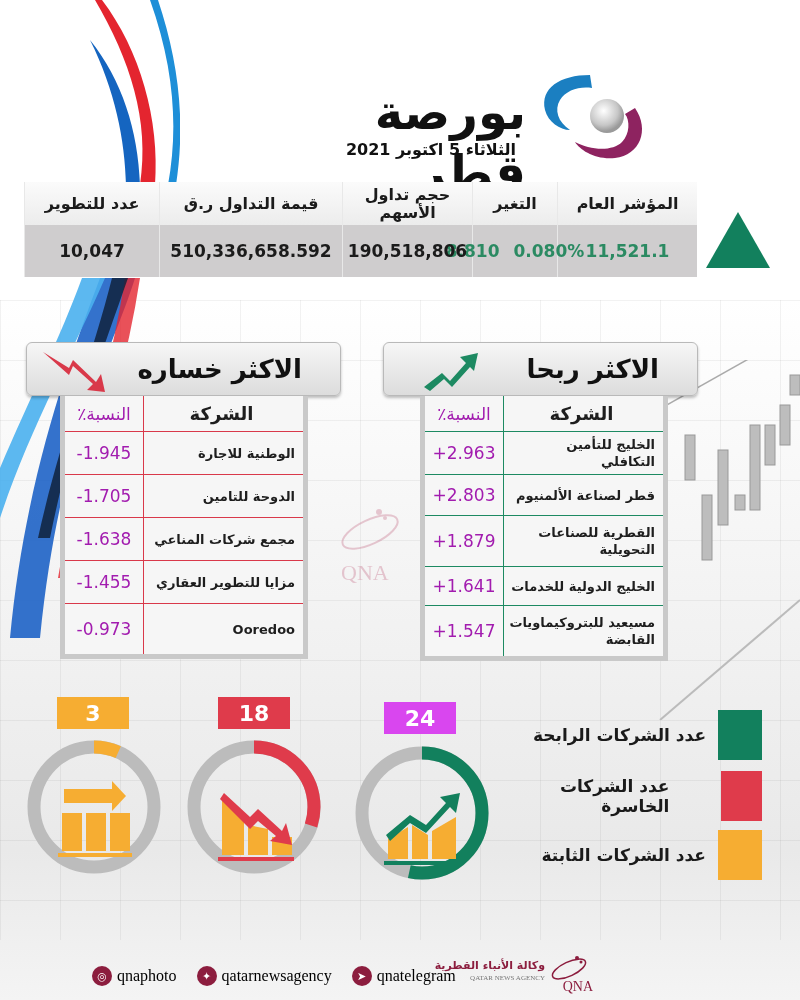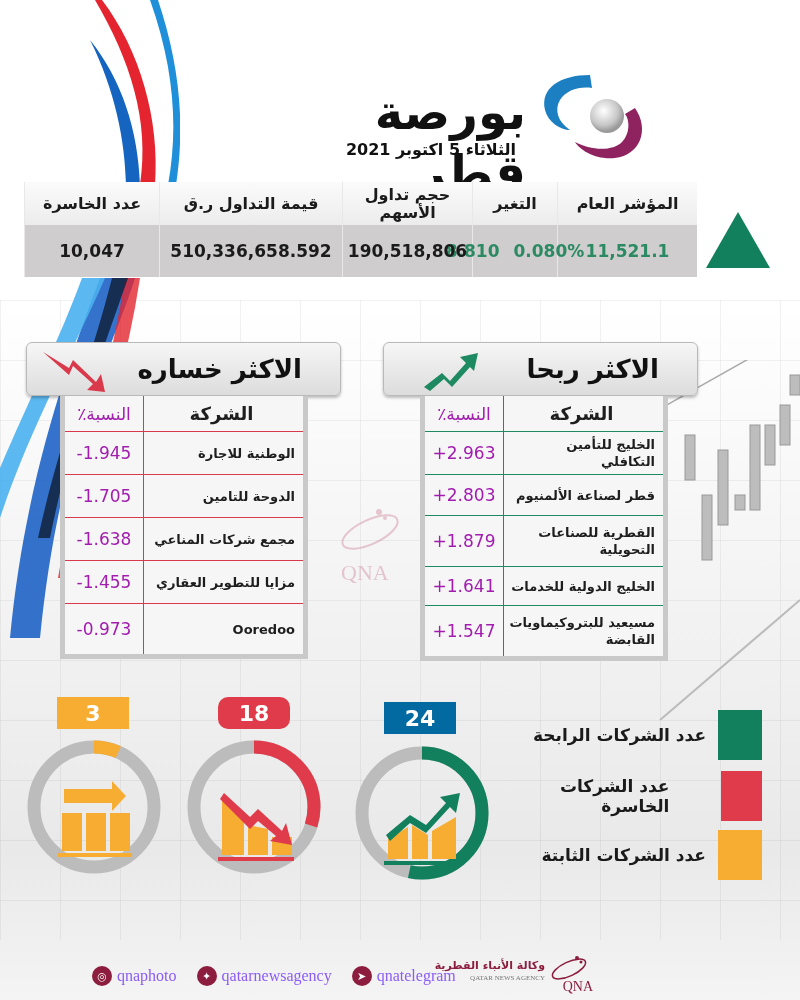--- a/index.html
+++ b/index.html
@@ -95,21 +95,21 @@
   .legend-row .sw { width: 44px; height: 50px; margin-left: 12px; }
   .legend-row .lbl { font-size: 17px; font-weight: bold; color: #1a1a1a; }
 
   
   .footer { position: absolute; top: 958px; left: 92px; height: 36px; display: flex; align-items: center; }
   .social { display: flex; align-items: center; margin-right: 20px; }
   .social .ic {
     width: 20px; height: 20px; border-radius: 50%; background: #8c1d3e; color: #fff;
     font-size: 11px; display: flex; align-items: center; justify-content: center; margin-right: 5px;
   }
-  .social .tx { font-family: "Liberation Serif", serif; font-size: 16px; color: #8b5cf6; }
+  .social .tx { font-family: "Liberation Serif", serif; font-size: 16px; color: #000000; }
   .qna-brand { position: absolute; top: 953px; left: 465px; width: 130px; height: 46px; }
   .qna-brand .ar { position: absolute; right: 50px; top: 6px; font-size: 11px; font-weight: bold; color: #8c1d3e; direction: rtl; white-space: nowrap; }
   .qna-brand .en { position: absolute; right: 50px; top: 21px; font-family: "Liberation Serif", serif; font-size: 7px; color: #777; white-space: nowrap; }
   .qna-brand .q { position: absolute; right: 2px; top: 26px; font-family: "Liberation Serif", serif; font-size: 14px; color: #8c1d3e; }
 
   .wm { position: absolute; left: 335px; top: 500px; width: 70px; height: 95px; opacity: 0.35; }
   .wm .q { position: absolute; left: 6px; top: 60px; font-family: "Liberation Serif", serif; font-size: 22px; color: #c46b86; }
 </style>
 </head>
 <body>
@@ -158,21 +158,21 @@
 </svg>
 <div class="title">بورصة قطر</div>
 <div class="date">الثلاثاء  5  اكتوبر 2021</div>
 
 <div class="summary">
   <div class="hdr">
     <div class="c c1">المؤشر العام</div>
     <div class="c c2">التغير</div>
     <div class="c c3">حجم تداول الأسهم</div>
     <div class="c c4">قيمة التداول ر.ق</div>
-    <div class="c c5">عدد الخاسرة</div>
+    <div class="c c5">عدد للتطوير</div>
   </div>
   <div class="row">
     <div class="c c1 green">11,521.1</div>
     <div class="c c2 green" style="flex-direction:row;align-items:center;direction:ltr;">
       <span style="margin-right:14px;">8.810</span>
       <span>0.080%</span>
     </div>
     <div class="c c3">190,518,806</div>
     <div class="c c4">510,336,658.592</div>
     <div class="c c5">10,047</div>
@@ -249,22 +249,22 @@
 <div class="wm">
   <svg width="70" height="60">
       <ellipse cx="35" cy="32" rx="30" ry="12" fill="none" stroke="#c46b86" stroke-width="2" transform="rotate(-25 35 32)"></ellipse>
       <circle cx="44" cy="12" r="3" fill="#c46b86"></circle>
       <circle cx="50" cy="18" r="2" fill="#c46b86"></circle>
     </svg>
   <span class="q">QNA</span>
 </div>
 
 <div class="count-badge" style="left:57px;top:697px;width:72px;background:#f6ad32;">3</div>
-<div class="count-badge" style="left:218px;top:697px;width:72px;background:#df3b4b;border-radius:10px;">18</div>
-<div class="count-badge" style="left:384px;top:702px;width:72px;background:#0369a1;">24</div>
+<div class="count-badge" style="left:218px;top:697px;width:72px;background:#df3b4b;">18</div>
+<div class="count-badge" style="left:384px;top:702px;width:72px;background:#d946ef;">24</div>
 
 <svg class="donut" style="left:24px;top:737px;" width="140" height="140">
   <circle cx="70" cy="70" r="60" fill="none" stroke="#bcbcbc" stroke-width="13"></circle>
   <circle cx="70" cy="70" r="60" fill="none" stroke="#f6ad32" stroke-width="13" stroke-dasharray="25 352" transform="rotate(-90 70 70)"></circle>
   <g fill="#f6ad32">
     <rect x="40" y="52" width="50" height="14"></rect>
       <polygon points="88,44 102,59 88,74"></polygon>
     <rect x="38" y="76" width="20" height="38"></rect>
       <rect x="62" y="76" width="20" height="38"></rect>
       <rect x="86" y="76" width="20" height="38"></rect>

